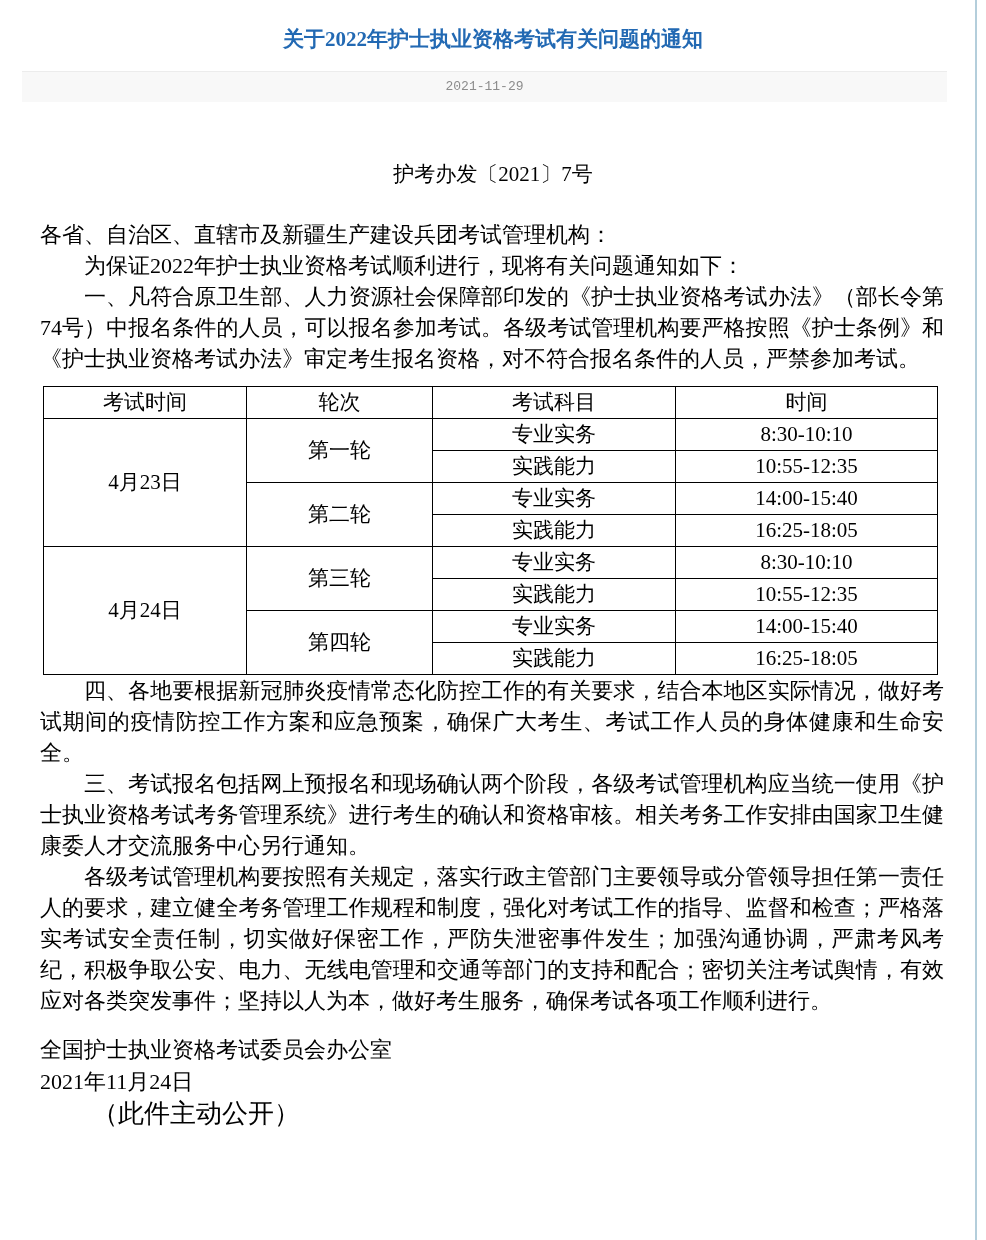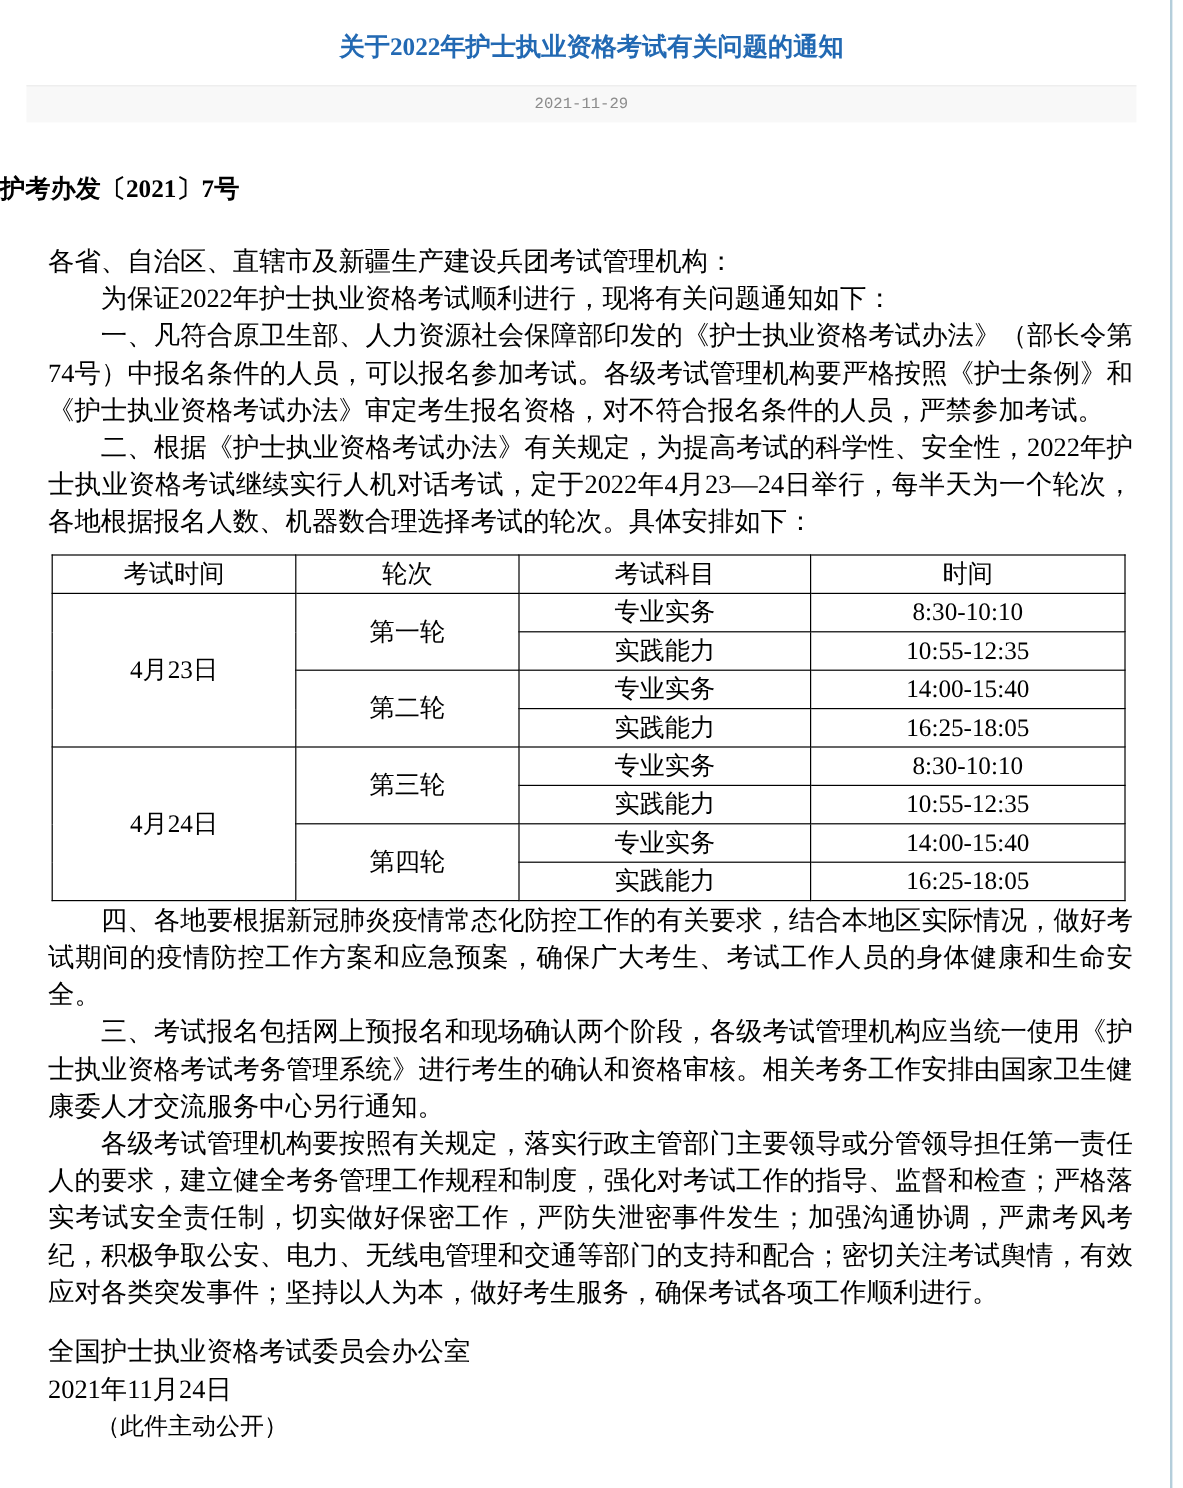--- a/index.html
+++ b/index.html
@@ -22,23 +22,23 @@
   }
   .date-band{
     margin:17px 39px 0 22px;
     height:30px;line-height:30px;
     background:#f8f8f8;border-top:1px solid #ececec;
     text-align:center;
     font-family:Liberation Mono, monospace;
     font-size:13px;color:#8c8c8c;
   }
   .doc-number{
-    margin-top:42px;
-    text-align:left;
-    font-size:21px;line-height:26px;font-weight:bold;
+    margin-top:59px;
+    text-align:center;
+    font-size:21px;line-height:26px;
   }
   .body{
     margin:32px 42px 0 40px;
     font-size:22px;line-height:31px;
     text-align:justify;
   }
   .body p{margin:0;}
   .body p.indent{text-indent:2em;}
   .after-table{margin-top:26px;}
   table.schedule{
@@ -61,21 +61,21 @@
     text-align:left;padding-right:16px;
     font-size:22px;line-height:32px;
   }
   .closing-date{
     text-align:left;padding-right:97px;
     font-size:22px;line-height:32px;
   }
   .public-note{
     margin-top:8px;
     text-indent:2em;
-    font-size:20px;line-height:31px;
+    font-size:26px;line-height:31px;
     text-align:left;
   }
 </style>
 </head>
 <body>
 
 <div class="page">
   <div class="right-rule"></div>
 
   <div class="notice-title">关于2022年护士执业资格考试有关问题的通知</div>
@@ -83,21 +83,20 @@
   <div class="date-band">
     <span>2021-11-29</span>
   </div>
 
   <div class="doc-number">护考办发〔2021〕7号</div>
 
   <div class="body">
     <p>各省、自治区、直辖市及新疆生产建设兵团考试管理机构：</p>
     <p class="indent">为保证2022年护士执业资格考试顺利进行，现将有关问题通知如下：</p>
     <p class="indent">一、凡符合原卫生部、人力资源社会保障部印发的《护士执业资格考试办法》（部长令第74号）中报名条件的人员，可以报名参加考试。各级考试管理机构要严格按照《护士条例》和《护士执业资格考试办法》审定考生报名资格，对不符合报名条件的人员，严禁参加考试。</p>
-    <p class="indent">二、根据《护士执业资格考试办法》有关规定，为提高考试的科学性、安全性，2022年护士执业资格考试继续实行人机对话考试，定于2022年4月23—24日举行，每半天为一个轮次，各地根据报名人数、机器数合理选择考试的轮次。具体安排如下：</p>
 
     <table class="schedule">
       <colgroup>
         <col style="width:203px">
         <col style="width:186px">
         <col style="width:243px">
         <col style="width:262px">
       </colgroup>
       <thead>
         <tr>

